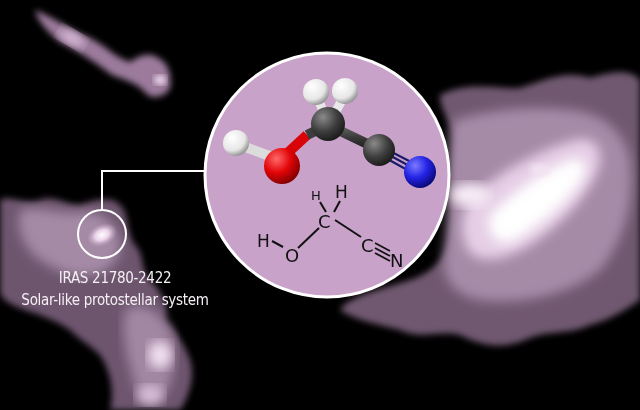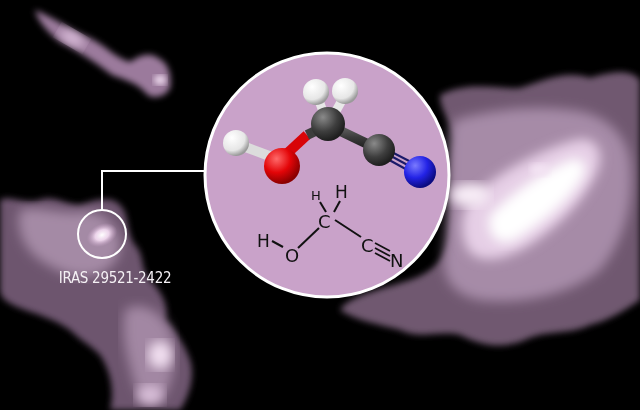--- a/index.html
+++ b/index.html
@@ -120,14 +120,15 @@
       <line x1="340" y1="201" x2="334" y2="212" stroke="#111" stroke-width="2"></line>
       <line x1="335" y1="220" x2="361" y2="237" stroke="#111" stroke-width="2"></line>
       <text x="361" y="252" font-size="18">C</text>
       <line x1="375" y1="243" x2="390" y2="251" stroke="#111" stroke-width="1.8"></line>
       <line x1="375" y1="248" x2="390" y2="256" stroke="#111" stroke-width="1.8"></line>
       <line x1="375" y1="253" x2="390" y2="261" stroke="#111" stroke-width="1.8"></line>
       <text x="390" y="267" font-size="18">N</text>
     </g>
   </svg>
 
-  <div class="label label1">IRAS 29521-2422</div>
+  <div class="label label1">IRAS 21780-2422</div>
+  <div class="label label2">Solar-like protostellar system</div>
 </div>
 
 </body></html>

